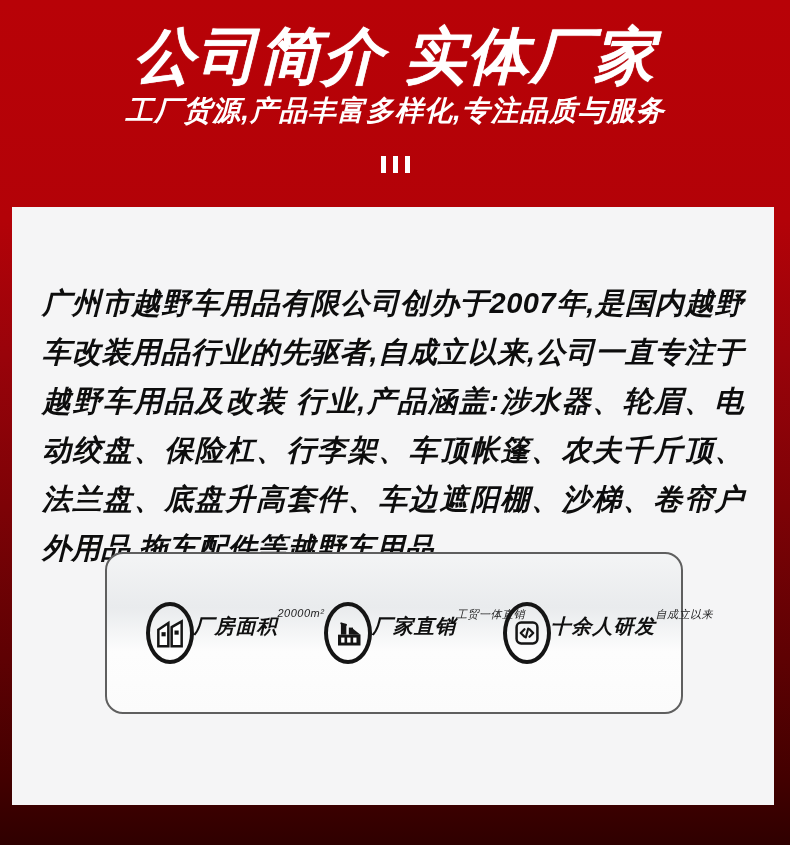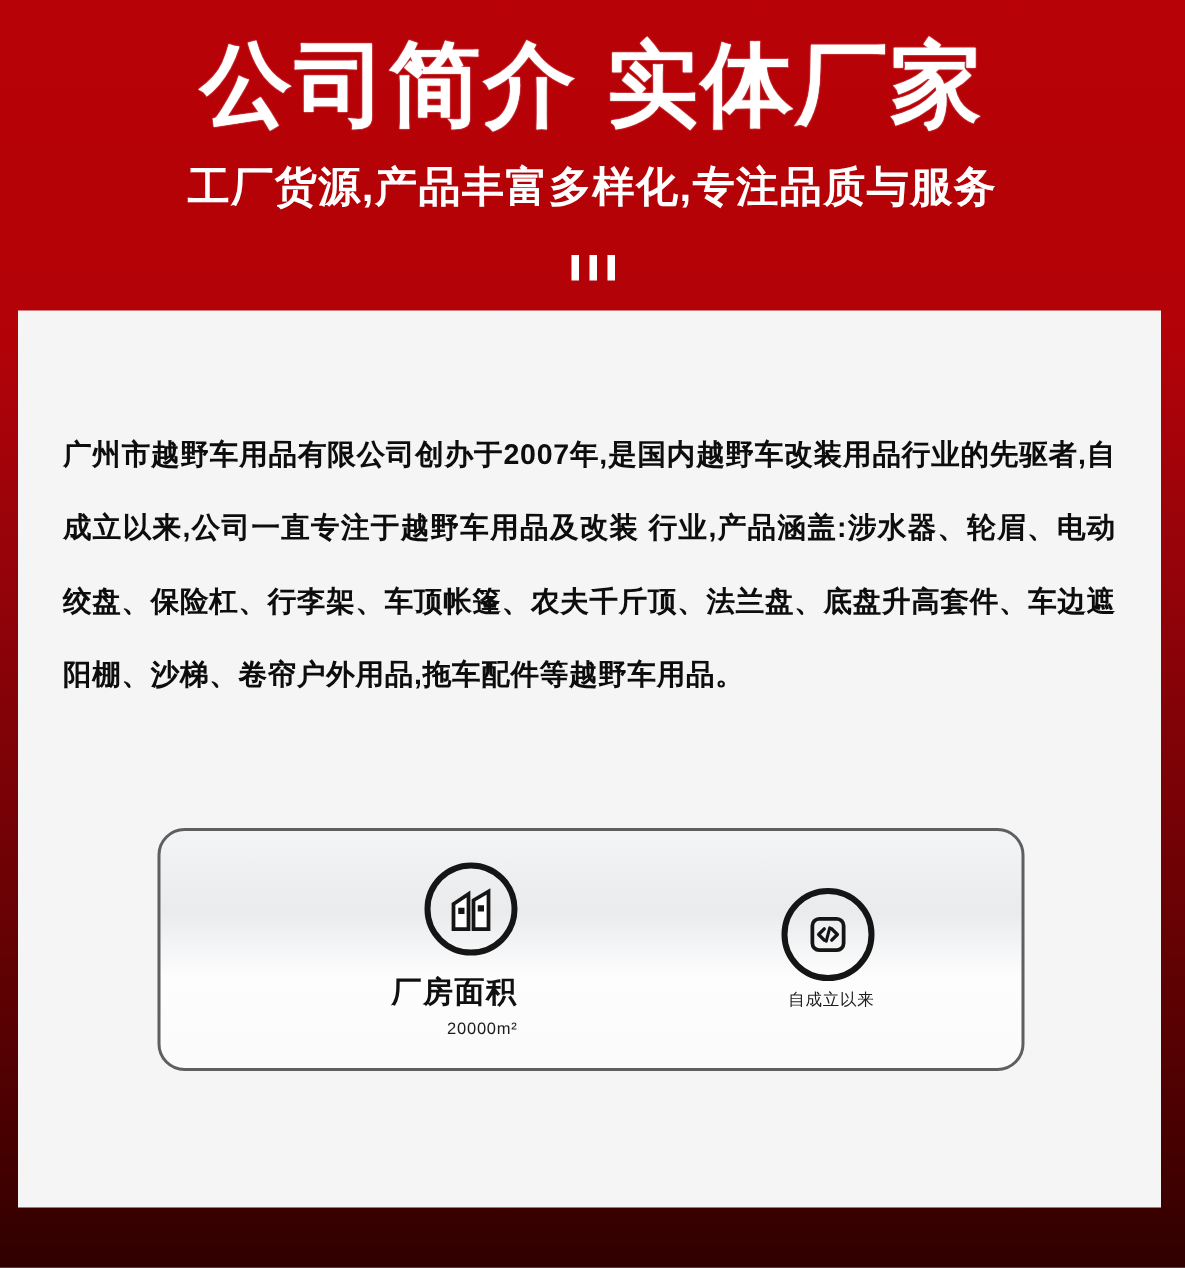--- a/index.html
+++ b/index.html
@@ -10,35 +10,35 @@
   }
   .page {
     position: relative;
     width: 790px;
     height: 845px;
     overflow: hidden;
     background: linear-gradient(180deg,
       #b80207 0%, #b30208 26%,
       #99030a 42%, #7d0206 60%,
       #5e0103 78%, #430000 92%, #2f0000 100%);
+    font-style: italic;
   }
 
   
   .hero { position: absolute; top: 0; left: 0; width: 100%; text-align: center; }
   .title {
     margin-top: 20px;
     font-size: 61px;
     font-weight: 900;
     letter-spacing: 2px;
     color: #ffffff;
     line-height: 72px;
     text-shadow: 0 0 1px #fff;
   }
   .subtitle {
-    margin-top: 14px;
     font-size: 28px;
     font-weight: 700;
     letter-spacing: 1px;
     color: #ffffff;
   }
   .bars {
     margin-top: 26px;
     display: flex;
     justify-content: center;
     gap: 7px;
@@ -52,21 +52,21 @@
     top: 207px;
     width: 762px;
     height: 598px;
     background: #f5f5f6;
   }
   .paragraph {
     position: absolute;
     left: 30px;
     top: 72px;
     width: 702px;
-    font-size: 19px;
+    font-size: 29px;
     font-weight: 700;
     color: #0d0d0d;
     line-height: 49px;
     text-align: justify;
     letter-spacing: 0.5px;
   }
 
   
   .features {
     position: absolute;
@@ -76,22 +76,22 @@
     height: 162px;
     border: 2px solid #5f5f5f;
     border-radius: 18px;
     background: linear-gradient(180deg, #f3f4f5 0%, #e9ebed 34%, #fdfdfd 62%, #fbfbfb 100%);
     display: flex;
     justify-content: space-evenly;
     align-items: center;
   }
   .feature {
     display: flex;
-    flex-direction: column;
-    align-items: flex-end;
+    flex-direction: row;
+    align-items: flex-start;
     width: 140px;
   }
   .icon-circle {
     width: 62px;
     height: 62px;
     border: 4px solid #151515;
     border-radius: 50%;
     display: flex;
     align-items: center;
     justify-content: center;
@@ -142,29 +142,46 @@
             <path d="M10 20 L22 12 L22 40 L10 40 Z" fill="#ffffff" stroke="#151515" stroke-width="3" stroke-linejoin="miter"></path>
             <rect x="13.8" y="23" width="5" height="5" fill="#151515"></rect>
             <path d="M26 17 L38 10 L38 40 L26 40 Z" fill="#ffffff" stroke="#151515" stroke-width="3" stroke-linejoin="miter"></path>
             <rect x="29.4" y="21" width="5" height="5" fill="#151515"></rect>
           </svg>
         </div>
         <div class="f-title">厂房面积</div>
         <div class="f-sub">20000m²</div>
       </div>
 
+      <div class="feature">
+        <div class="icon-circle">
+          <svg width="40" height="40" viewBox="0 0 48 48">
+            <path d="M12 26 H39 V39 H12 Z" fill="#151515"></path>
+            <path d="M15.5 13 H22 V26 H15.5 Z" fill="#151515"></path>
+            <path d="M25 17.5 H30 V26 H25 Z" fill="#151515"></path>
+            <path d="M30 19 L39 26 H30 Z" fill="#151515"></path>
+            <path d="M15 12.2 L22.5 14.5" stroke="#151515" stroke-width="2"></path>
+            <rect x="15.8" y="29.5" width="4" height="6" fill="#ffffff"></rect>
+            <rect x="23" y="29.5" width="4" height="6" fill="#ffffff"></rect>
+            <rect x="30.2" y="29.5" width="4" height="6" fill="#ffffff"></rect>
+          </svg>
+        </div>
+        <div class="f-title">厂家直销</div>
+        <div class="f-sub">工贸一体直销</div>
+      </div>
 
 
       <div class="feature">
         <div class="icon-circle">
           <svg width="40" height="40" viewBox="0 0 48 48">
             <rect x="11.5" y="11.5" width="25" height="25" rx="5.5" fill="none" stroke="#151515" stroke-width="3"></rect>
             <polyline points="21,19.5 16.5,24 21,28.5" fill="none" stroke="#151515" stroke-width="2.7" stroke-linecap="round" stroke-linejoin="round"></polyline>
             <polyline points="27,19.5 31.5,24 27,28.5" fill="none" stroke="#151515" stroke-width="2.7" stroke-linecap="round" stroke-linejoin="round"></polyline>
             <line x1="25.4" y1="18.7" x2="22.6" y2="29.3" stroke="#151515" stroke-width="2.5" stroke-linecap="round"></line>
           </svg>
         </div>
+        <div class="f-title">十余人研发</div>
         <div class="f-sub">自成立以来</div>
       </div>
 
     </div>
   </section>
 </div>
 
 </body></html>

